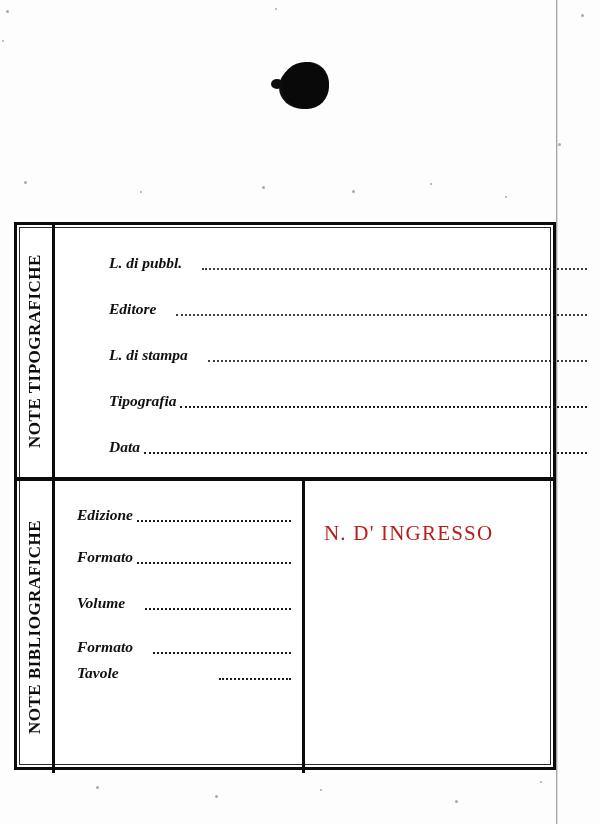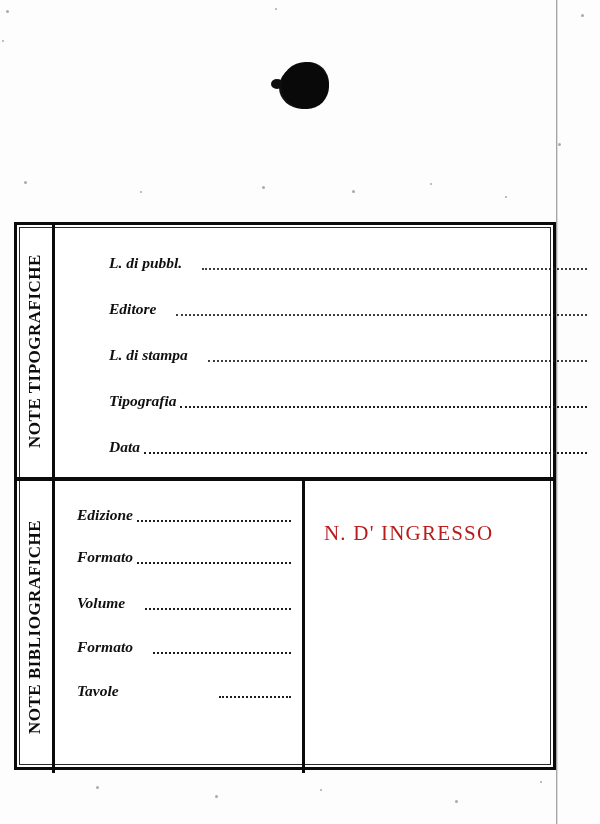--- a/index.html
+++ b/index.html
@@ -190,21 +190,21 @@
   }
   .bl-col .row {
     width: 214px;
     left: 22px;
     text-align: right;
   }
   .bl-col .row:nth-child(1) { top: 26px; }
   .bl-col .row:nth-child(2) { top: 68px; }
   .bl-col .row:nth-child(3) { top: 114px; }
   .bl-col .row:nth-child(4) { top: 158px; }
-  .bl-col .row:nth-child(5) { top: 202px; gap: 40px; }
+  .bl-col .row:nth-child(5) { top: 184px; gap: 40px; }
   .bl-col .row:nth-child(6) { top: 246px; }
 
   
   .ingresso {
     position: absolute;
     left: 291px;
     top: 0;
     right: 0;
     height: 100%;
   }

